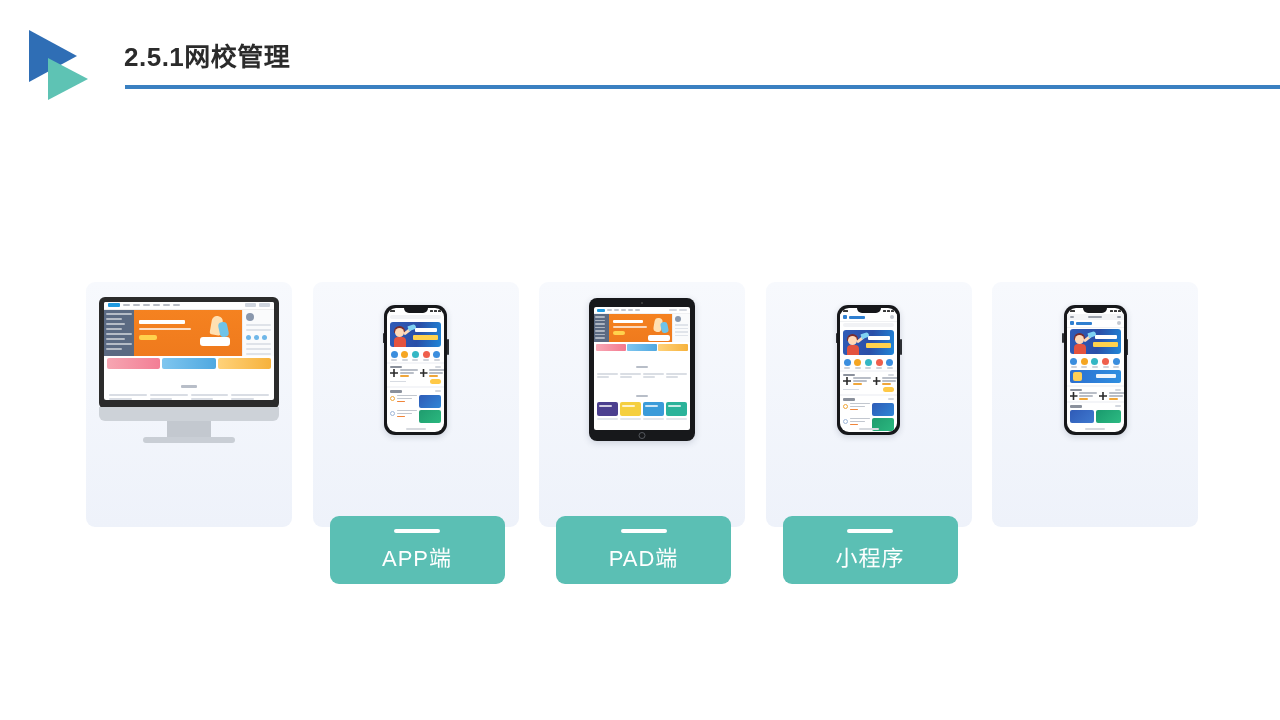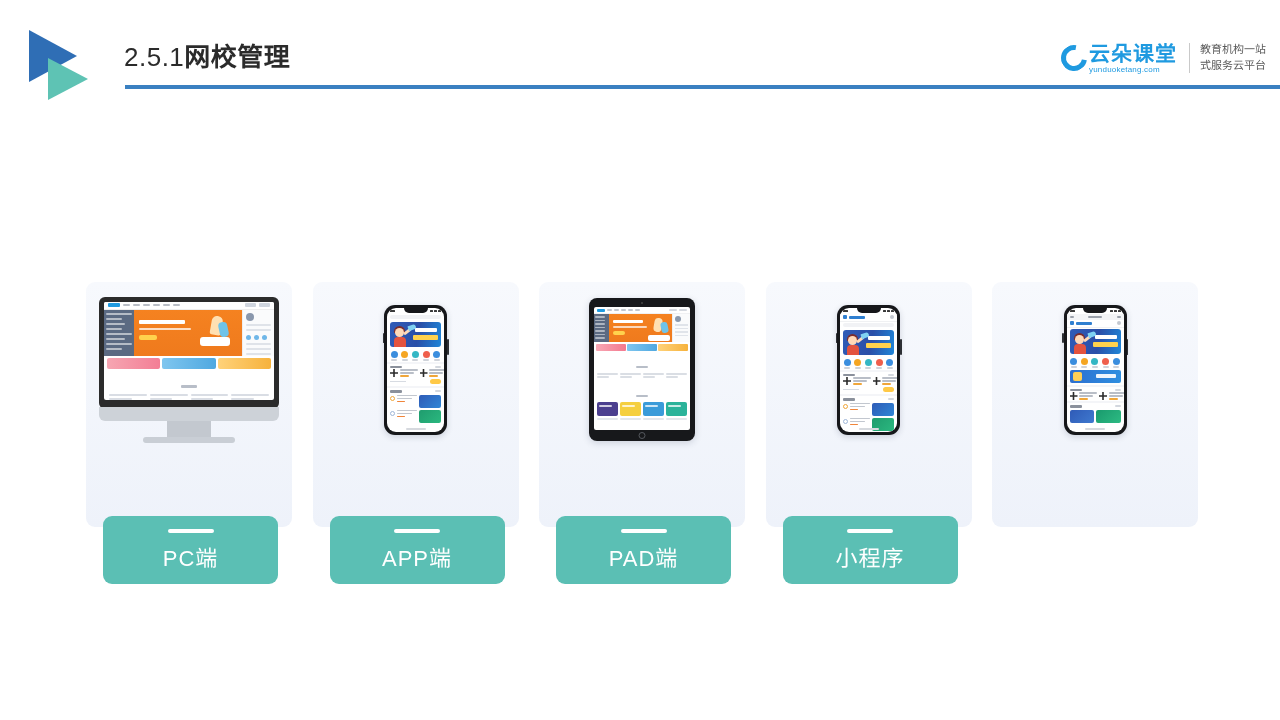--- a/index.html
+++ b/index.html
@@ -28,21 +28,21 @@
     border-top: 21px solid transparent;
     border-bottom: 21px solid transparent;
     border-left: 40px solid #5ec3b4;
   }
 
   .title-wrap { position: absolute; left: 124px; top: 44px; }
   .slide-title {
     font-size: 26px; color: #2b2b2b; letter-spacing: .5px;
     white-space: nowrap; line-height: 1;
   }
-  .slide-title .num { font-weight: 400; }
+  .slide-title .num { font-weight: 700; }
   .slide-title .cn  { font-weight: 700; }
 
   .title-rule {
     position: absolute; left: 125px; top: 85px;
     width: 1155px; height: 4px; background: #3a80c1;
   }
 
   
   .brand { position: absolute; right: 14px; top: 36px; display: flex; align-items: center; height: 44px; }
   .brand-logo { display: flex; align-items: center; }
@@ -276,34 +276,20 @@
     </div>
 
     <div class="title-wrap">
       <div class="slide-title">
         <span class="num">2.5.1</span><span class="cn">网校管理</span>
       </div>
     </div>
 
     <div class="title-rule"></div>
 
-    <div class="brand">
-      <div class="brand-logo">
-        <span class="cloud-c"></span>
-        <span class="brand-text">
-          <span class="brand-cn">云朵课堂</span>
-          <span class="brand-url">yunduoketang.com</span>
-        </span>
-      </div>
-      <span class="brand-div"></span>
-      <div class="brand-tag">
-        <div>教育机构一站</div>
-        <div>式服务云平台</div>
-      </div>
-    </div>
   </div>
 
 
   <div class="cards">
 
     <div class="card">
       <div class="device-area">
         <div class="monitor">
           <div class="mon-bezel">
             <div class="mon-screen">
@@ -379,24 +365,20 @@
                     <div class="cl s"></div>
                   </div>
               </div>
             </div>
           </div>
           <div class="mon-chin"></div>
           <div class="mon-neck"></div>
           <div class="mon-base"></div>
         </div>
       </div>
-      <div class="card-label">
-        <span class="dash"></span>
-        <span class="lbl">PC端</span>
-      </div>
     </div>
 
     <div class="card">
       <div class="device-area">
         <div class="phone">
           <div class="phone-screen">
             <div class="notch"></div>
             <div class="statusbar">
                 <i></i>
                 <span class="r">

